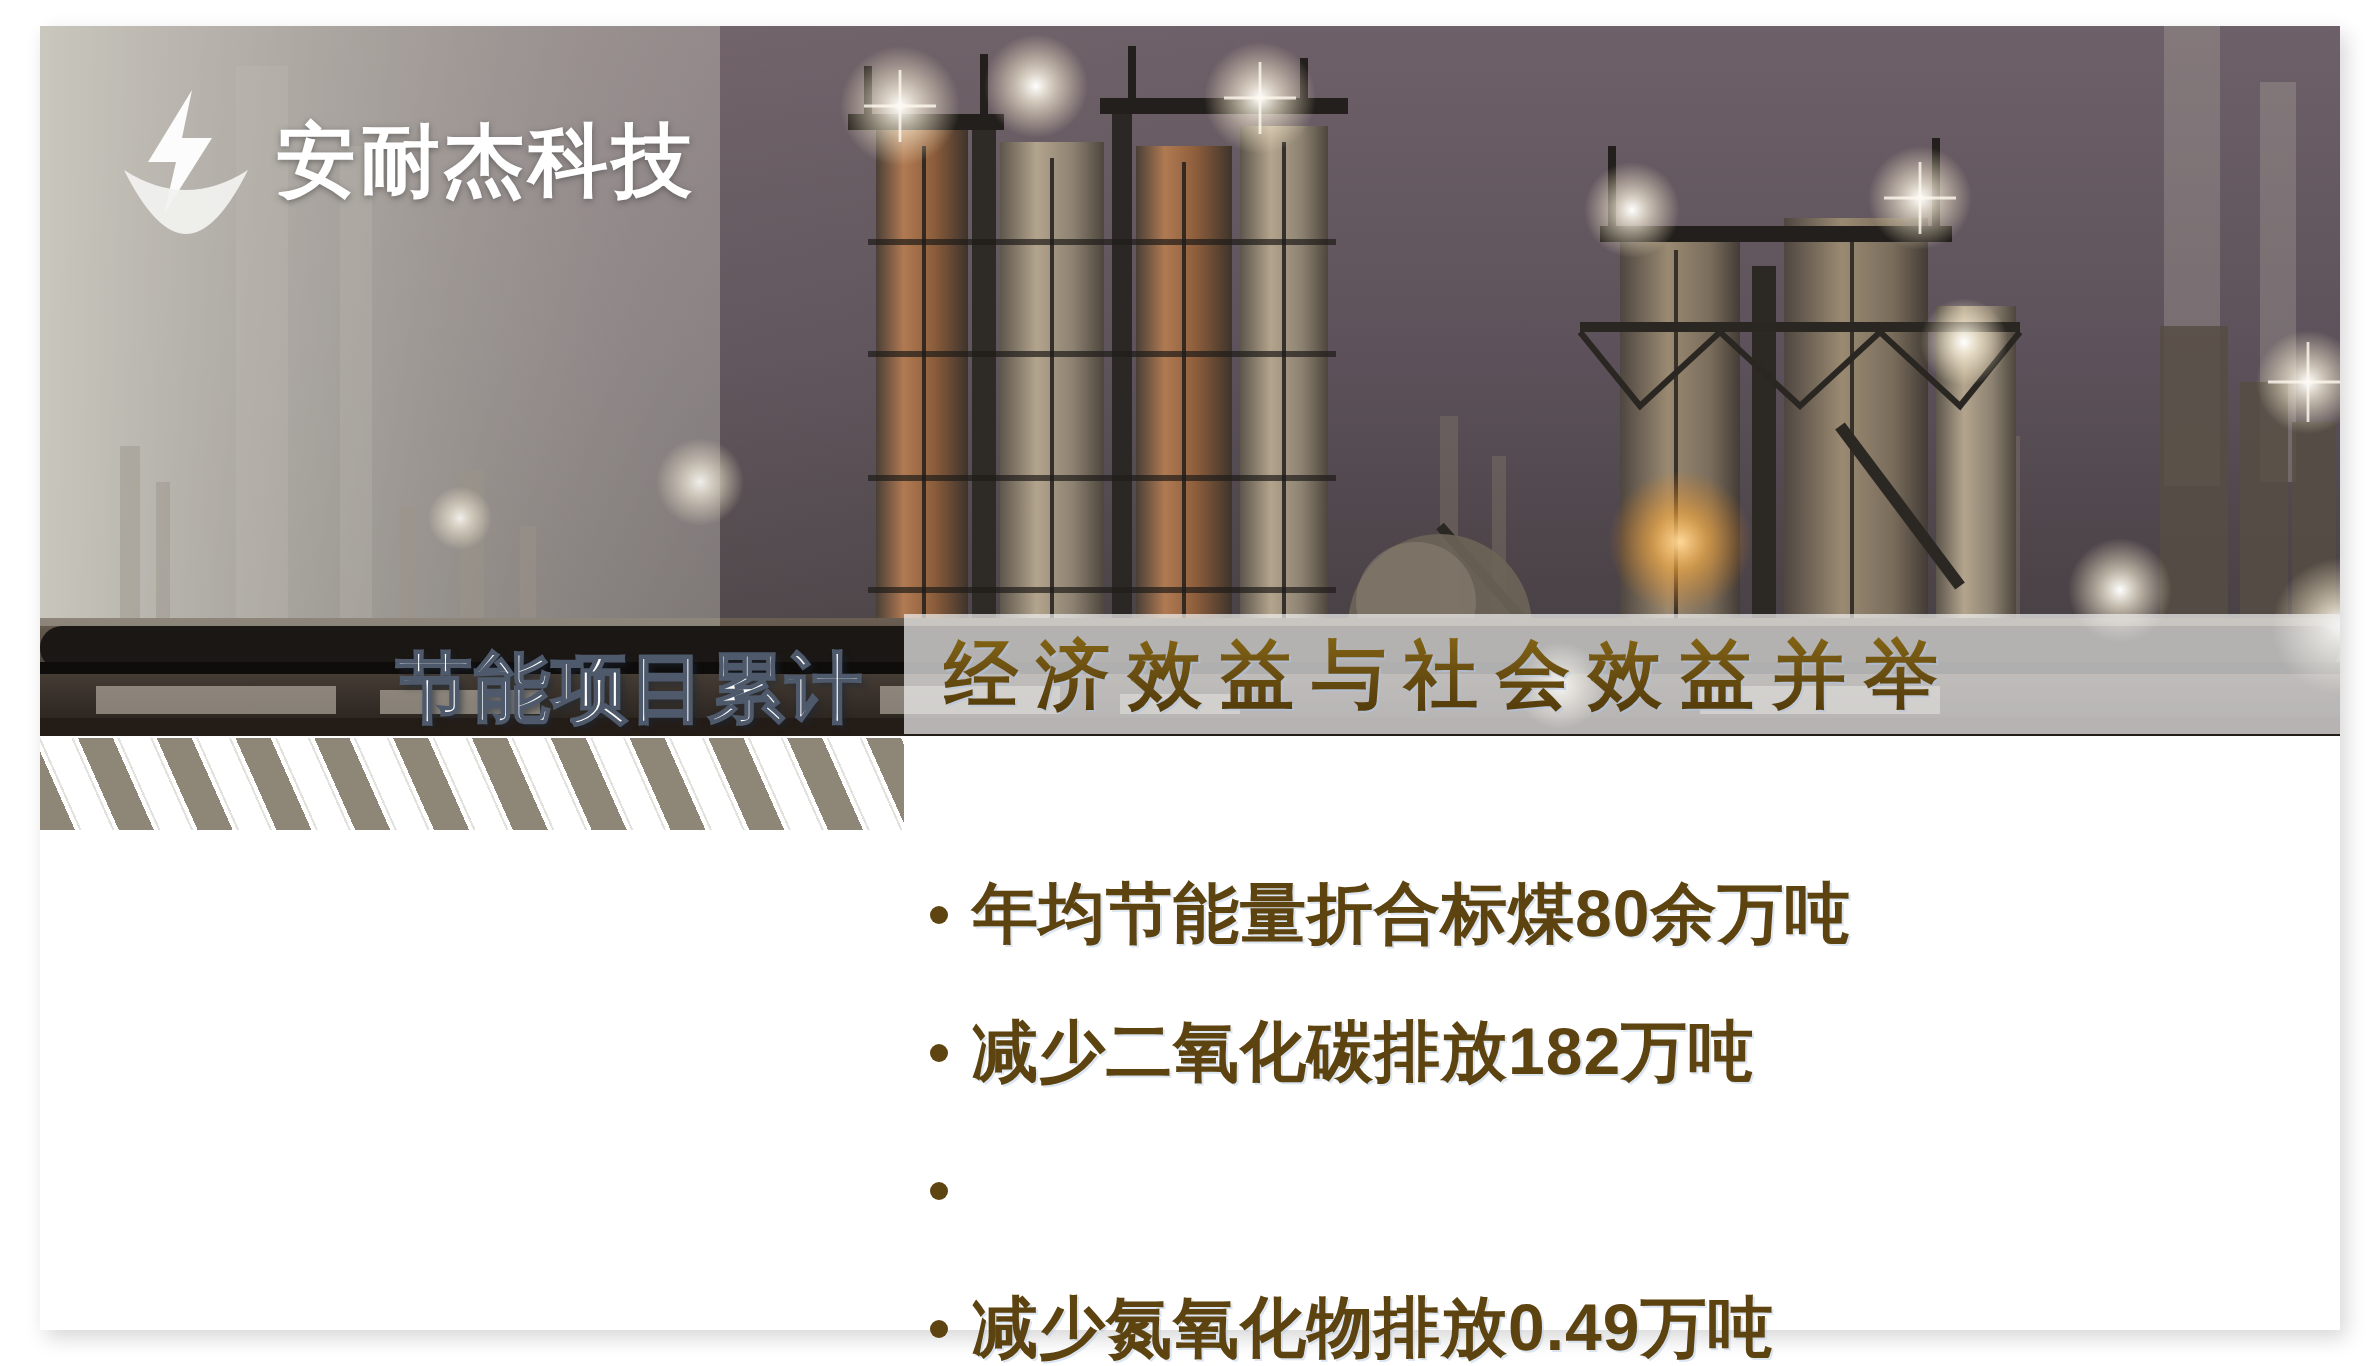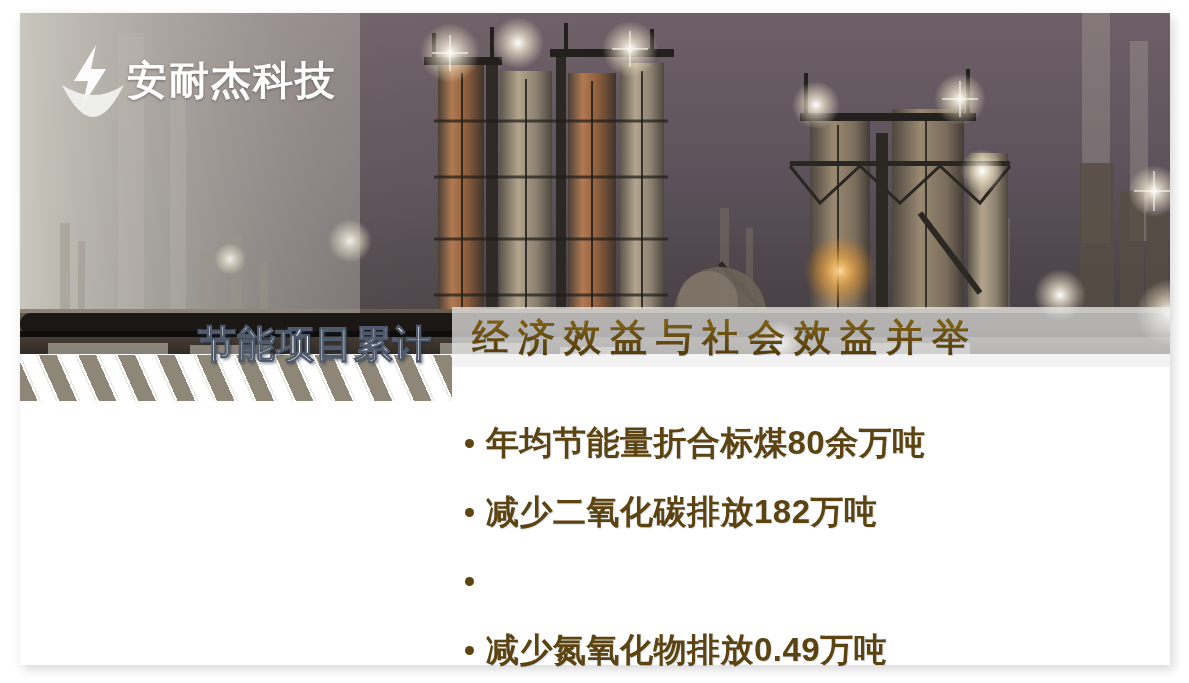--- a/index.html
+++ b/index.html
@@ -34,38 +34,38 @@
   }
   .photo-banner svg.scene { display:block; width:1150px; height:355px; }
 
   
   .logo-block {
     position: absolute;
     left: 42px;
     top: 30px;
     display: flex;
     align-items: center;
-    gap: 3px;
+    gap: 14px;
     z-index: 6;
   }
   .logo-mark { width: 62px; height: 74px; position: relative; }
   .logo-text {
     color: #ffffff;
     font-size: 40px;
     font-weight: 700;
     letter-spacing: 2px;
     text-shadow: 0 1px 3px rgba(60,60,60,0.55);
     white-space: nowrap;
   }
 
   
   .body-area {
     position: absolute;
     left: 0;
-    top: 341px;
+    top: 355px;
     width: 1150px;
     height: 297px;
     background: #ffffff;
   }
 
   
   .stripe-band {
     position: absolute;
     left: 0;
     top: 1px;

